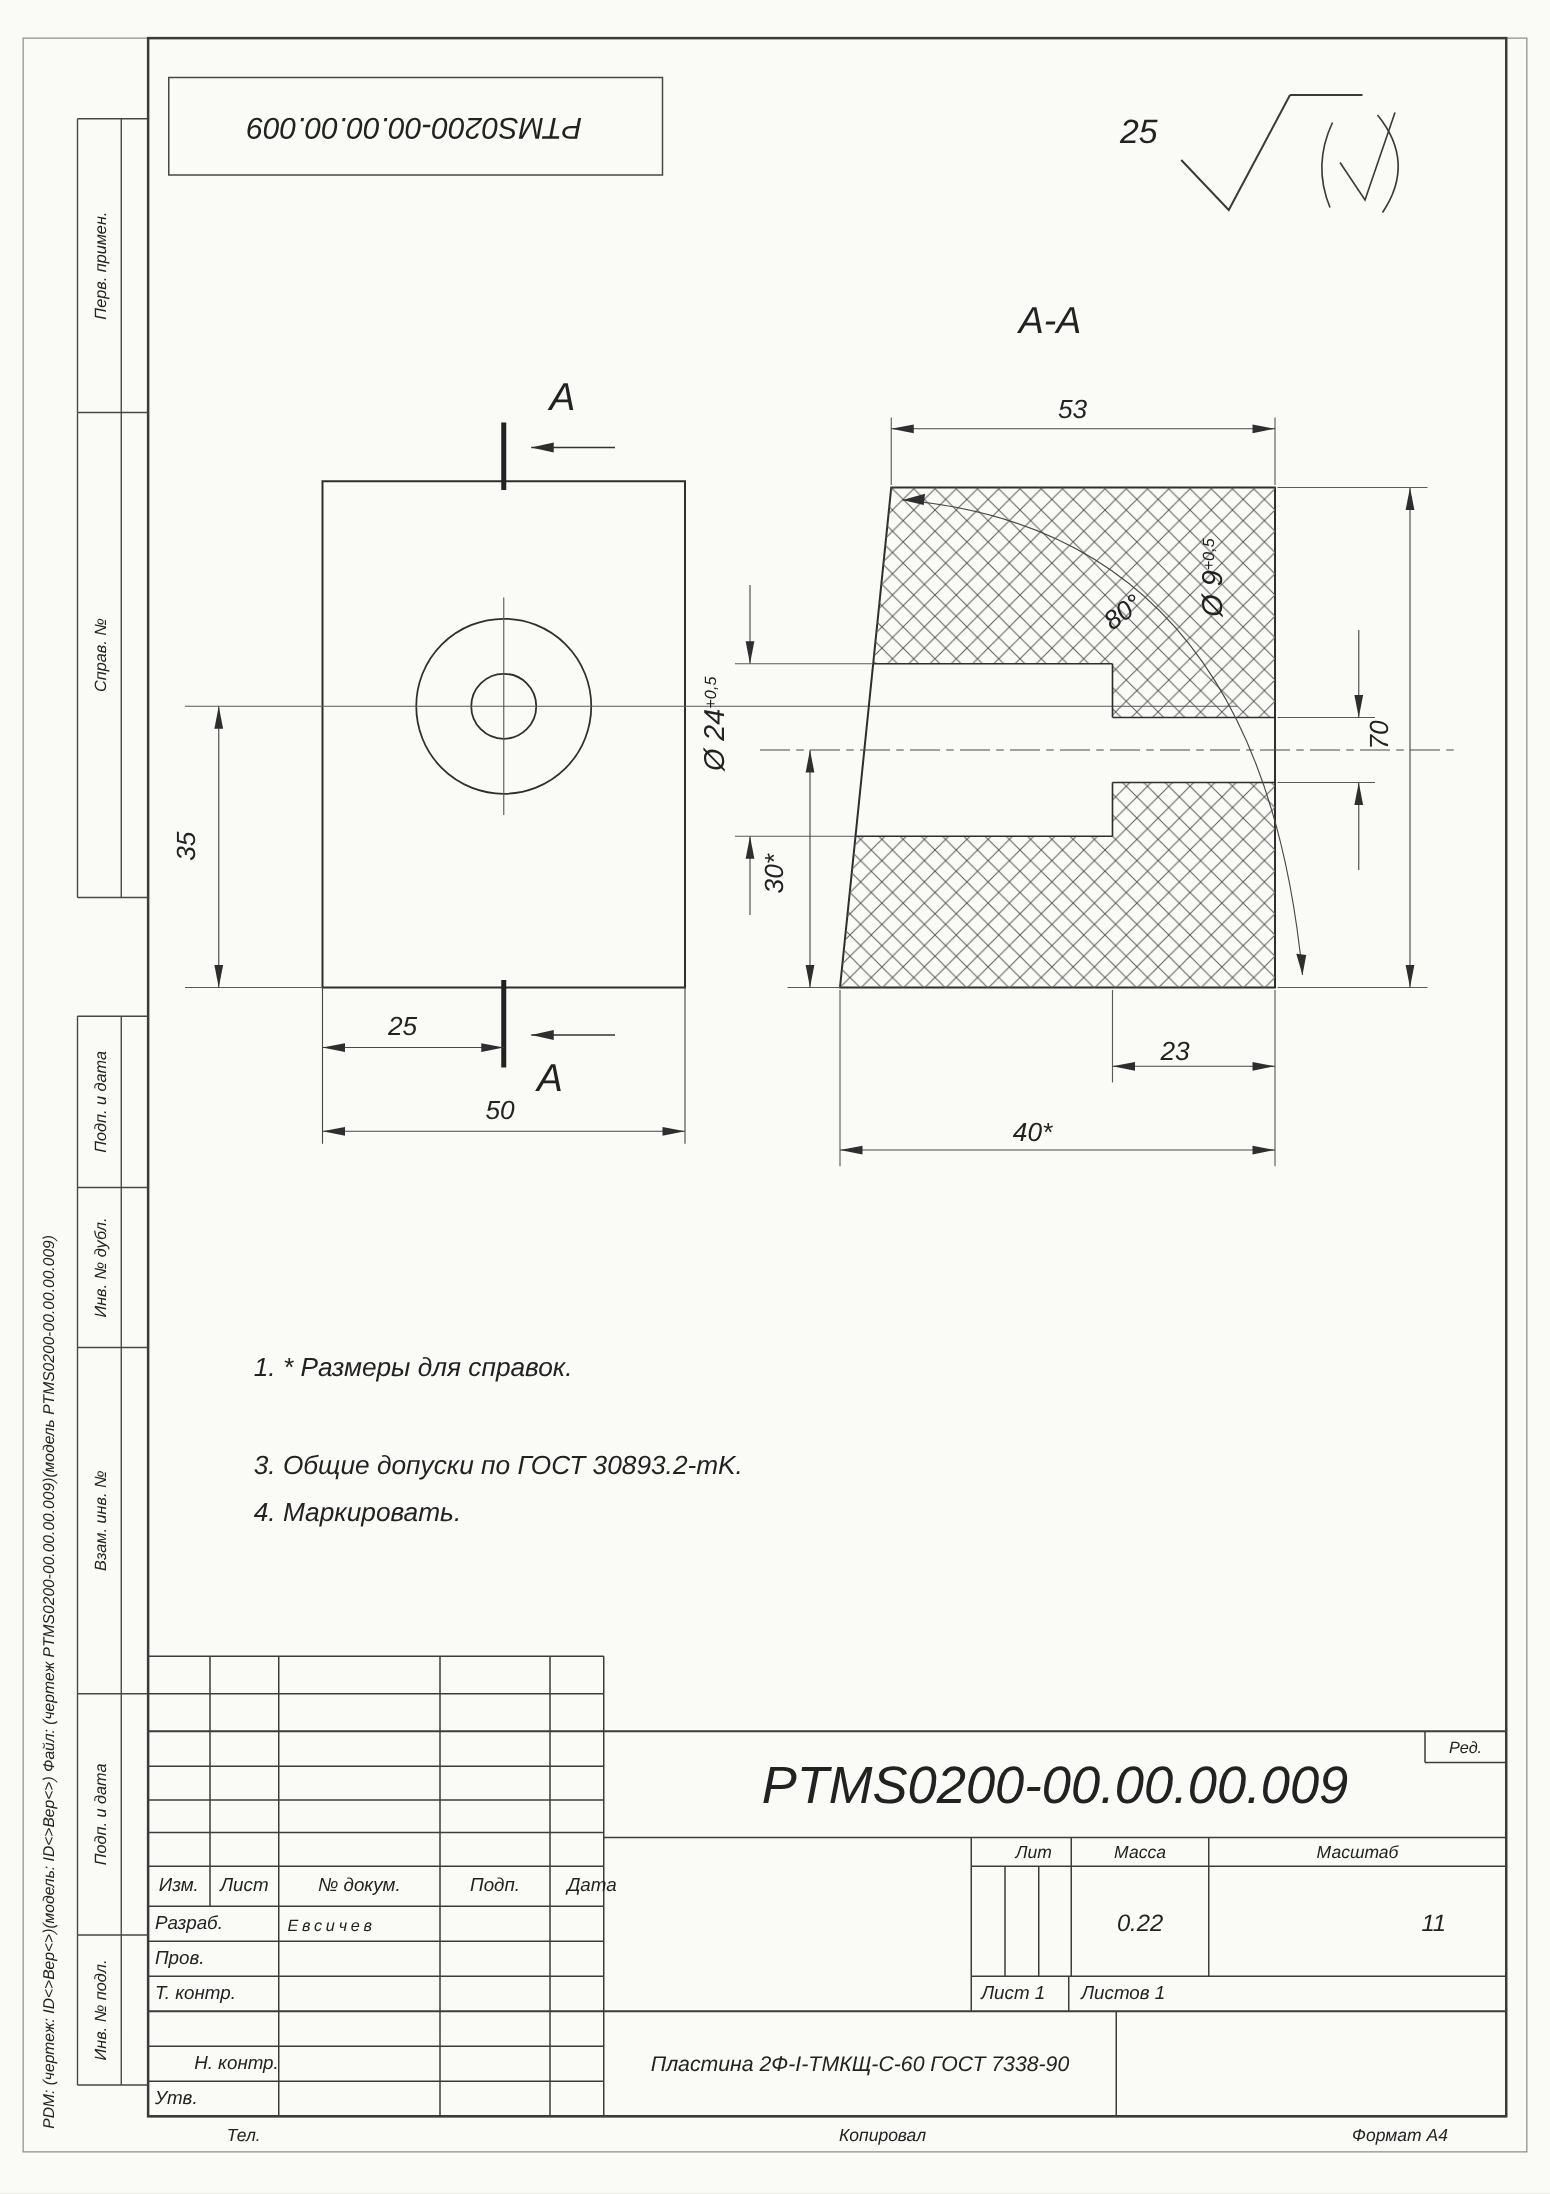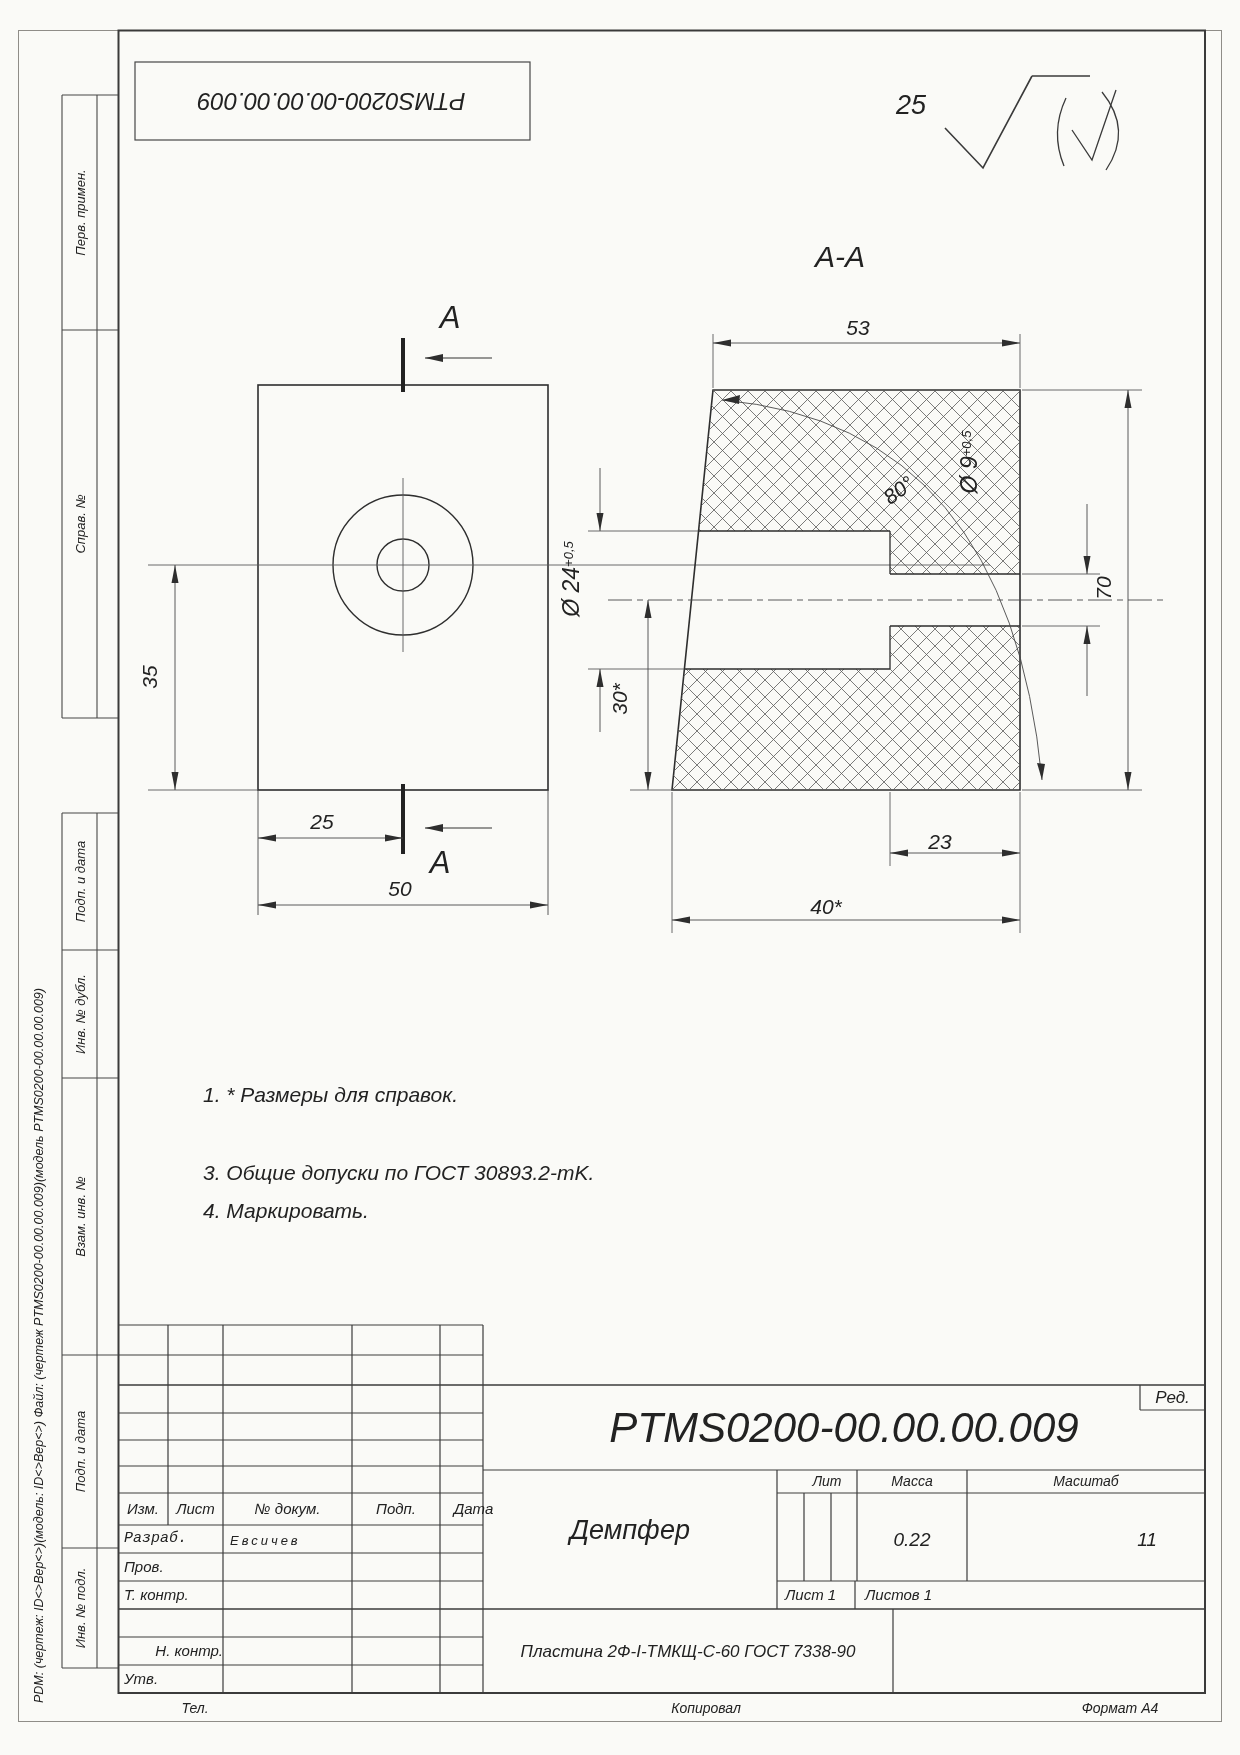--- a/index.html
+++ b/index.html
@@ -153,36 +153,35 @@
 </div>
 <div class="t rot c" style="left:946px; top:516px; width:108px; height:42px; line-height:42px;">
   <span style="font-size:23px;">Ø 9</span><sup style="font-size:13px;">+0,5</sup>
 </div>
 
 <div class="t note" style="left:203px; top:1083px;">1. * Размеры для справок.</div>
 <div class="t note" style="left:203px; top:1161px;">3. Общие допуски по ГОСТ 30893.2-mK.</div>
 <div class="t note" style="left:203px; top:1199px;">4. Маркировать.</div>
 
 <div class="t c" style="left:483px; top:1390px; width:722px; height:76px; line-height:76px; font-size:42px;">PTMS0200-00.00.00.009</div>
-<div class="t c" style="left:1140px; top:1385px; width:65px; height:25px; line-height:25px; font-size:17px;">Ред.</div>
+<div class="t c" style="left:1140px; top:1385px; width:65px; height:25px; line-height:25px; font-size:13px;">Ред.</div>
 
 <div class="t c" style="left:118px; top:1493px; width:50px; height:32px; line-height:32px; font-size:15px;">Изм.</div>
 <div class="t c" style="left:168px; top:1493px; width:55px; height:32px; line-height:32px; font-size:15px;">Лист</div>
 <div class="t c" style="left:223px; top:1493px; width:129px; height:32px; line-height:32px; font-size:15px;">№ докум.</div>
 <div class="t c" style="left:352px; top:1493px; width:88px; height:32px; line-height:32px; font-size:15px;">Подп.</div>
 <div class="t c" style="left:440px; top:1493px; width:43px; height:32px; line-height:32px; font-size:15px;padding-left:12px;">Дата</div>
 
-<div class="t" style="left:124px; top:1525px; width:99px; height:28px; line-height:28px; font-size:15px;font-family:Liberation Mono, monospace;">Разраб.</div>
+<div class="t" style="left:124px; top:1525px; width:99px; height:28px; line-height:28px; font-size:15px;">Разраб.</div>
 <div class="t" style="left:230px; top:1529px; width:120px; height:24px; line-height:24px; font-size:13px; letter-spacing:3px;">Евсичев</div>
 <div class="t" style="left:124px; top:1553px; width:99px; height:28px; line-height:28px; font-size:15px;">Пров.</div>
 <div class="t" style="left:124px; top:1581px; width:99px; height:28px; line-height:28px; font-size:15px;">Т. контр.</div>
 <div class="t" style="left:124px; top:1637px; width:99px; height:28px; line-height:28px; font-size:15px;text-align:right;">Н. контр.</div>
 <div class="t" style="left:124px; top:1665px; width:99px; height:28px; line-height:28px; font-size:15px;">Утв.</div>
 
-<div class="t c" style="left:483px; top:1503px; width:294px; height:54px; line-height:54px; font-size:27px;">Демпфер</div>
 
 <div class="t c" style="left:777px; top:1470px; width:100px; height:23px; line-height:23px; font-size:14px;">Лит</div>
 <div class="t c" style="left:857px; top:1470px; width:110px; height:23px; line-height:23px; font-size:14px;">Масса</div>
 <div class="t c" style="left:967px; top:1470px; width:238px; height:23px; line-height:23px; font-size:14px;">Масштаб</div>
 <div class="t c" style="left:857px; top:1520px; width:110px; height:40px; line-height:40px; font-size:19px;">0.22</div>
 <div class="t c" style="left:1023px; top:1520px; width:248px; height:40px; line-height:40px; font-size:19px;">11</div>
 
 <div class="t" style="left:785px; top:1581px; width:68px; height:28px; line-height:28px; font-size:15px;">Лист 1</div>
 <div class="t" style="left:865px; top:1581px; width:130px; height:28px; line-height:28px; font-size:15px;">Листов 1</div>
 

